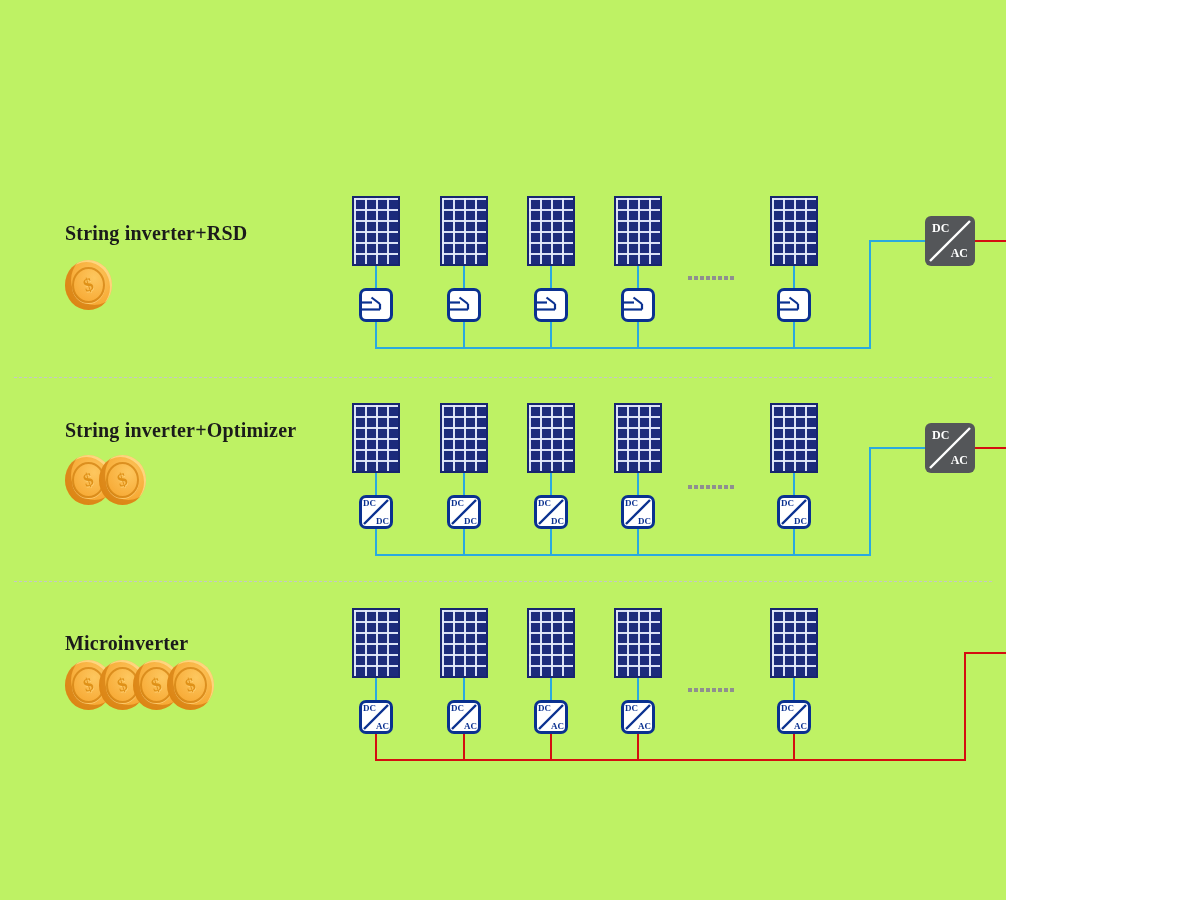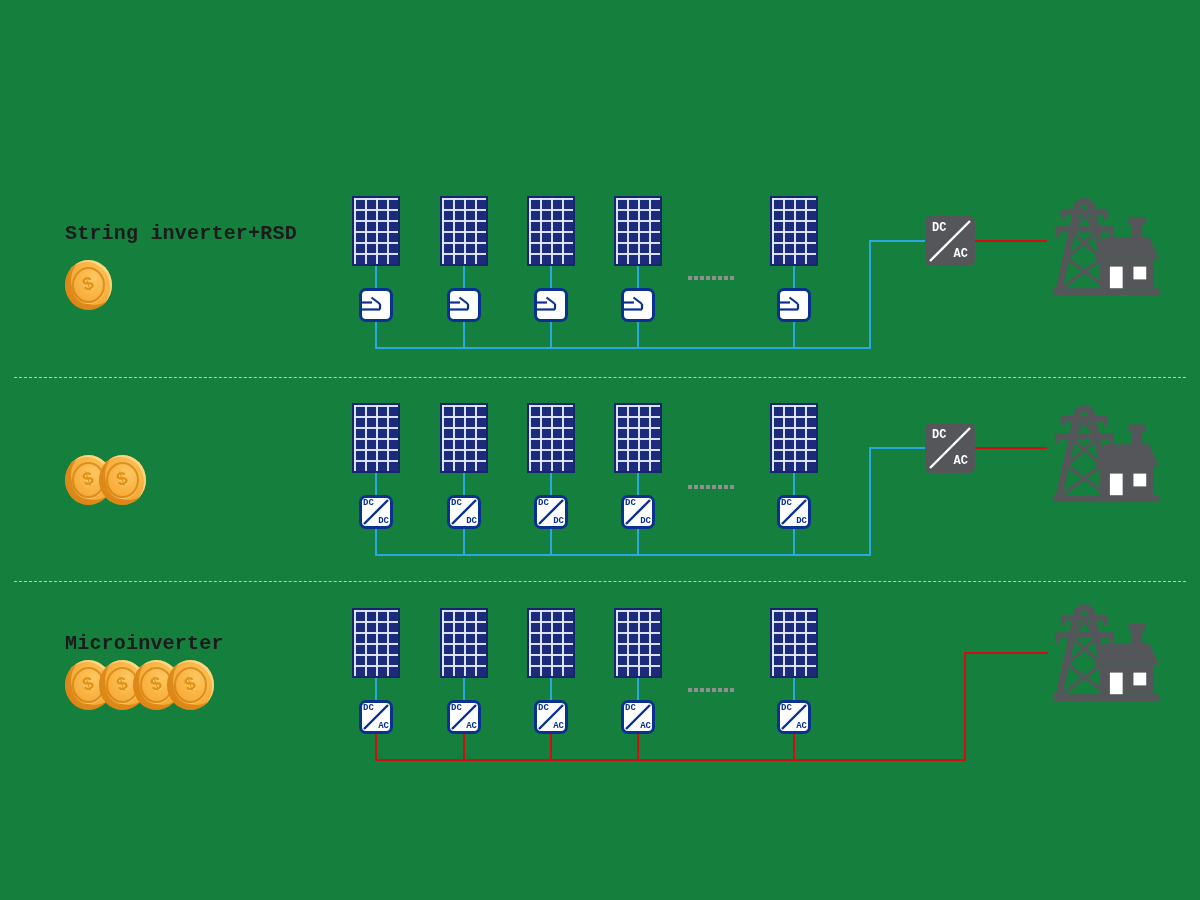--- a/index.html
+++ b/index.html
@@ -1,17 +1,17 @@
 <!DOCTYPE html>
 <html><head>
 <meta charset="utf-8">
 <style>
   html,body{margin:0;padding:0;background:#fff;}
-  .canvas{position:relative;width:1200px;height:900px;background:#15803d;overflow:hidden;
-          font-family:Liberation Mono, monospace;}
+  .canvas{position:relative;width:1006px;height:900px;background:#bef264;overflow:hidden;
+          font-family:Liberation Serif, serif;}
   .sep{position:absolute;left:14px;right:14px;border-top:1px dashed #c6c6c6;height:0;}
   .band{position:absolute;left:0;width:1200px;height:200px;}
   .title{position:absolute;left:65px;margin:0;font-size:20px;font-weight:bold;color:#1b1b1b;letter-spacing:.2px;}
   
   .coins{position:absolute;left:65px;height:52px;}
   .coin{position:absolute;width:47px;height:50px;border-radius:50%;
         background:radial-gradient(120% 120% at 62% 35%, #fdc75f 0%, #f8ad3a 40%, #f09a1b 68%, #e0820a 100%);
         box-shadow:inset 6px -5px 0 rgba(200,112,6,.55), inset -2px 2px 0 rgba(255,226,150,.7);}
   .coin::before{content:"";position:absolute;inset:7px;border-radius:50%;
         border:2px solid rgba(210,130,18,.75);box-shadow:0 1px 0 rgba(255,220,140,.6);}
@@ -171,20 +171,21 @@
       <span class="b">AC</span>
     </div>
 
     <div class="hline red" style="left:975px;top:44px;width:72px"></div>
     <svg class="tower" style="left:1045px;top:-4px" width="118" height="108" viewBox="0 0 120 110">
         <use href="#grid-house"></use>
       </svg>
   </section>
 
   <section class="band" style="top:403px">
+    <h2 class="title" style="top:16px">String inverter+Optimizer</h2>
     <div class="coins" style="top:52px">
       <div class="coin" style="left:0">
           <span class="sym">$</span>
         </div>
       <div class="coin" style="left:34px">
           <span class="sym">$</span>
         </div>
     </div>
 
     <div class="panel" style="left:352px;top:0"></div>

